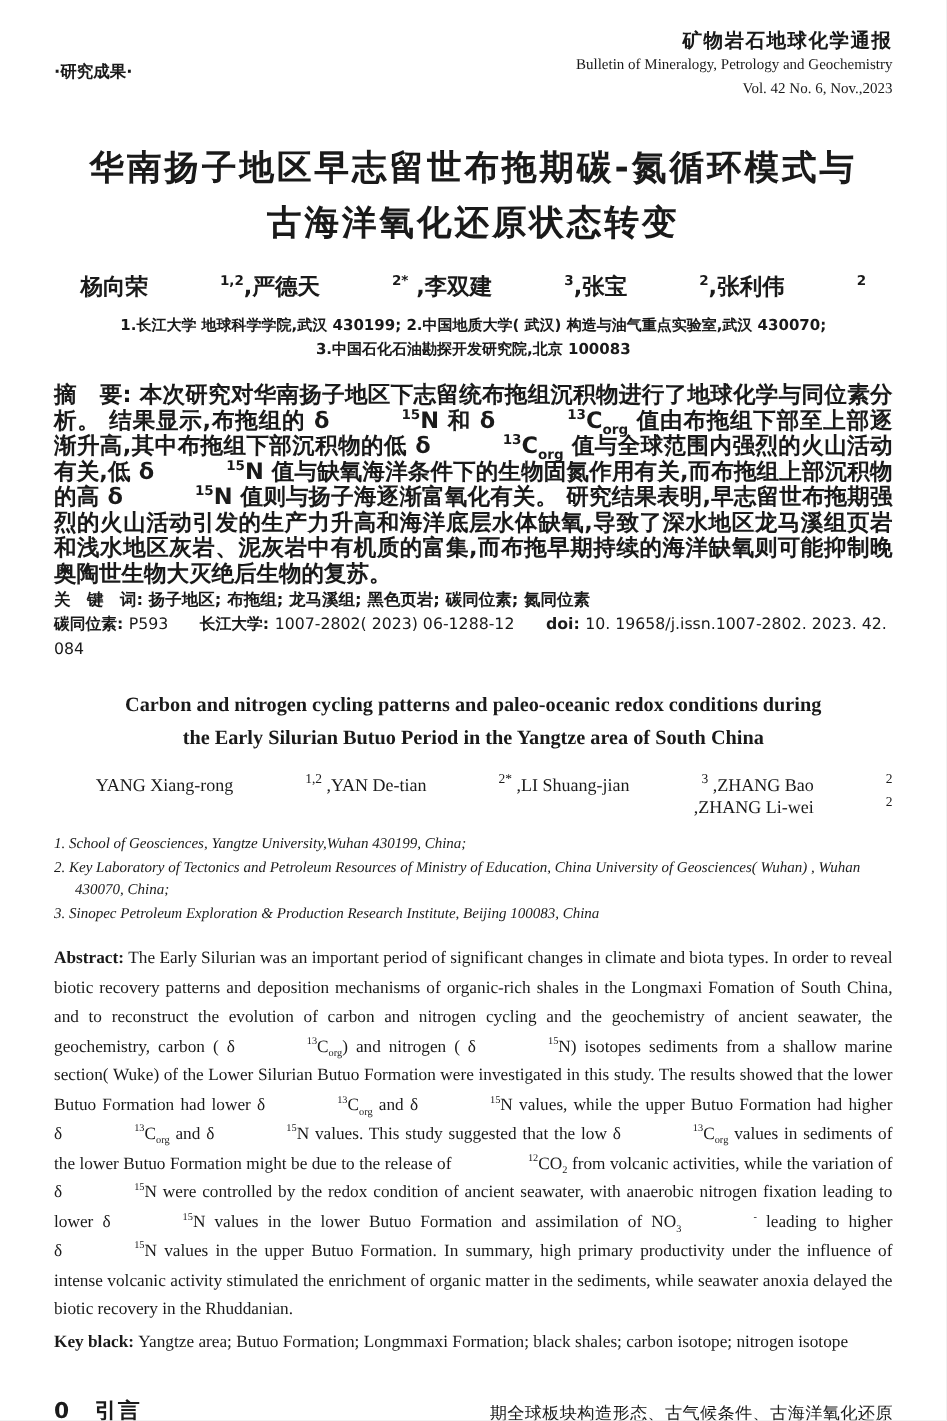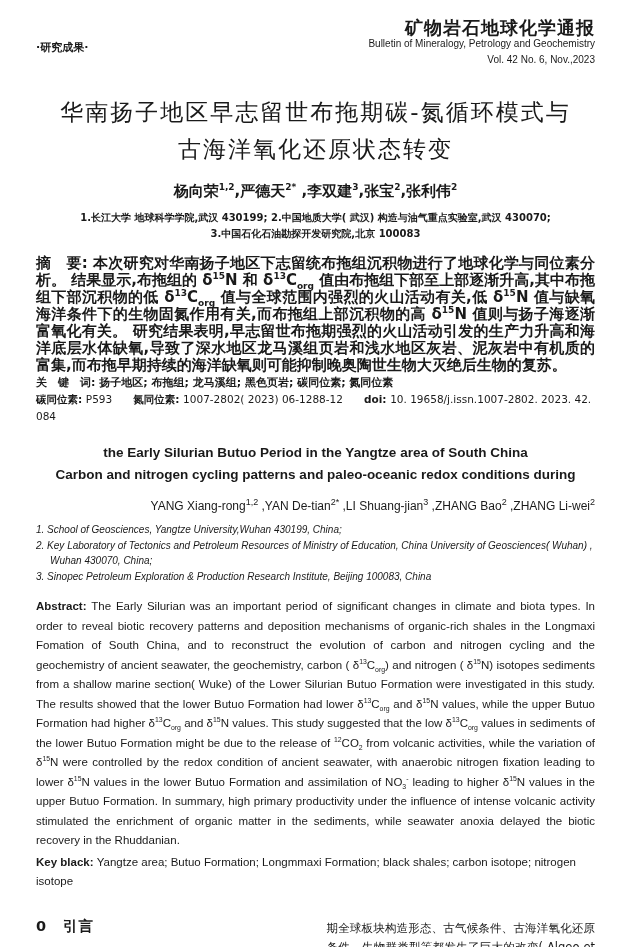--- a/index.html
+++ b/index.html
@@ -4,37 +4,37 @@
 <style>
   html,body{margin:0;padding:0;background:#e8e8e8;}
   .page{
     width:631px;height:947px;box-sizing:border-box;
     background:#ffffff;color:#1a1a1a;
     padding:20px 36px 0 36px;
     overflow:hidden;position:relative;
     font-family:"Liberation Serif", serif;
   }
   .cjk{font-family:"DejaVu Sans","Liberation Sans",sans-serif;}
-  .lat{font-family:Liberation Sans, sans-serif;}
+  .lat{font-family:Liberation Serif, serif;}
 
   
   .hdr{display:flex;justify-content:space-between;align-items:flex-start;}
   .hdr-cat{font-size:11px;font-weight:bold;margin-top:20px;}
   .hdr-right{text-align:right;line-height:16px;}
-  .hdr-journal-cn{font-size:18px;font-weight:bold;letter-spacing:1px;}
+  .hdr-journal-cn{font-size:13px;font-weight:bold;letter-spacing:1px;}
   .hdr-journal-en{font-size:10px;}
   .hdr-issue{font-size:10px;}
 
   
-  .title-cn{margin-top:26px;text-align:center;font-size:23px;font-weight:normal;line-height:37px;letter-spacing:2px;}
+  .title-cn{margin-top:26px;text-align:center;font-size:23px;font-weight:bold;line-height:37px;letter-spacing:2px;}
 
   
   .authors-cn{margin-top:14px;text-align:center;font-size:15px;font-weight:600;}
   .authors-cn sup,.authors-en sup{font-size:9px;}
-  sup{vertical-align:super;font-size:0.6em;line-height:0;}
+  sup{vertical-align:super;font-size:0.6em;line-height:0;padding-left:48px;}
   sub{vertical-align:sub;font-size:0.6em;line-height:0;}
 
   .affil-cn{margin-top:9px;text-align:center;font-size:10px;line-height:16px;font-weight:600;}
 
   
   .abs-cn{margin-top:13px;font-size:15px;line-height:17px;text-align:justify;font-weight:600;}
   .kw-cn{font-size:11px;line-height:17px;font-weight:600;}
   .meta-line{font-size:10.5px;line-height:17px;}
   .meta-line b{font-family:"DejaVu Sans","Liberation Sans",sans-serif;font-size:10.5px;}
 
@@ -85,25 +85,25 @@
 
   <div class="affil-cn cjk">
     <div>1.长江大学 地球科学学院,武汉 430199; 2.中国地质大学( 武汉) 构造与油气重点实验室,武汉 430070;</div>
     <div>3.中国石化石油勘探开发研究院,北京 100083</div>
   </div>
 
   <div class="abs-cn cjk">摘　要: 本次研究对华南扬子地区下志留统布拖组沉积物进行了地球化学与同位素分析。 结果显示,布拖组的 δ<sup>15</sup>N 和 δ<sup>13</sup>C<sub>org</sub> 值由布拖组下部至上部逐渐升高,其中布拖组下部沉积物的低 δ<sup>13</sup>C<sub>org</sub> 值与全球范围内强烈的火山活动有关,低 δ<sup>15</sup>N 值与缺氧海洋条件下的生物固氮作用有关,而布拖组上部沉积物的高 δ<sup>15</sup>N 值则与扬子海逐渐富氧化有关。 研究结果表明,早志留世布拖期强烈的火山活动引发的生产力升高和海洋底层水体缺氧,导致了深水地区龙马溪组页岩和浅水地区灰岩、泥灰岩中有机质的富集,而布拖早期持续的海洋缺氧则可能抑制晚奥陶世生物大灭绝后生物的复苏。</div>
 
   <div class="kw-cn cjk">关　键　词: 扬子地区; 布拖组; 龙马溪组; 黑色页岩; 碳同位素; 氮同位素</div>
 
-  <div class="meta-line cjk"><b>碳同位素: </b>P593　　<b>氮同位素: </b>1007-2802( 2023) 06-1288-12　　<b>doi: </b>10. 19658/j.issn.1007-2802. 2023. 42. 084</div>
+  <div class="meta-line cjk"><b>碳同位素: </b>P593　　<b>长江大学: </b>1007-2802( 2023) 06-1288-12　　<b>doi: </b>10. 19658/j.issn.1007-2802. 2023. 42. 084</div>
 
   <div class="title-en lat">
+    <div>Carbon and nitrogen cycling patterns and paleo-oceanic redox conditions during</div>
     <div>the Early Silurian Butuo Period in the Yangtze area of South China</div>
-    <div>Carbon and nitrogen cycling patterns and paleo-oceanic redox conditions during</div>
   </div>
 
   <div class="authors-en lat">YANG Xiang-rong<sup>1,2</sup> ,YAN De-tian<sup>2*</sup> ,LI Shuang-jian<sup>3</sup> ,ZHANG Bao<sup>2</sup> ,ZHANG Li-wei<sup>2</sup></div>
 
   <div class="affil-en lat">
     <div>1. School of Geosciences, Yangtze University,Wuhan 430199, China;</div>
     <div>2. Key Laboratory of Tectonics and Petroleum Resources of Ministry of Education, China University of Geosciences( Wuhan) , Wuhan 430070, China;</div>
     <div>3. Sinopec Petroleum Exploration &amp; Production Research Institute, Beijing 100083, China</div>
   </div>
 

